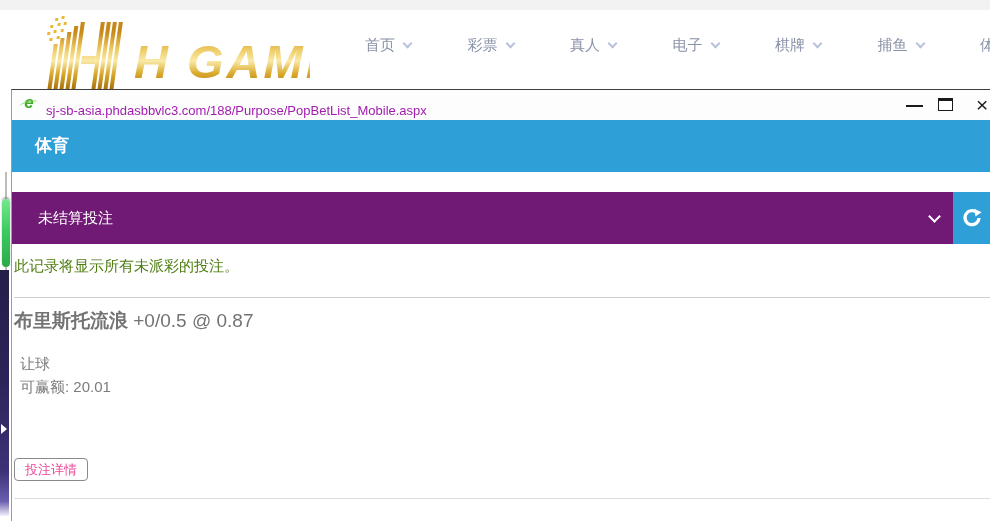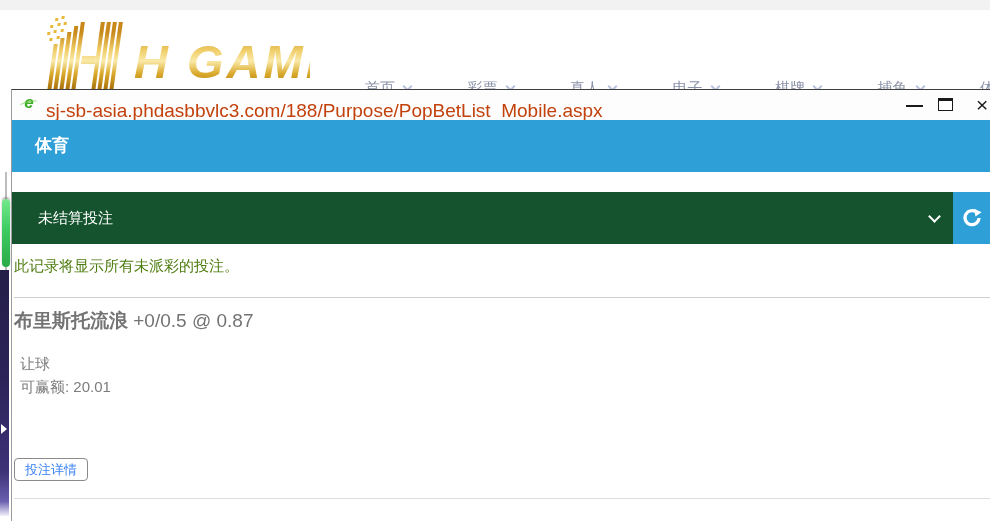--- a/index.html
+++ b/index.html
@@ -5,21 +5,21 @@
   html,body{margin:0;padding:0;background:#fff;}
   *{box-sizing:border-box;}
   .stage{position:relative;width:990px;height:521px;overflow:hidden;
          font-family:"Liberation Sans","DejaVu Sans",sans-serif;background:#fff;}
 
   
   .top-strip{position:absolute;left:0;top:0;width:990px;height:10px;background:#f2f2f2;}
   .site-header{position:absolute;left:0;top:10px;width:990px;height:79px;background:#fff;}
   .logo{position:absolute;left:38px;top:4px;width:272px;height:76px;}
   .main-nav{position:absolute;left:365px;top:26px;height:62px;right:0;
-            display:flex;align-items:flex-end;overflow:hidden;white-space:nowrap;}
+            display:flex;align-items:flex-start;overflow:hidden;white-space:nowrap;}
   .nav-item{width:102.5px;flex:0 0 102.5px;display:flex;align-items:center;cursor:pointer;}
   .nav-item .lbl{font-size:15px;color:#8a92a8;}
   .chev{display:inline-block;width:7px;height:7px;border-right:2px solid #b9c2dc;
         border-bottom:2px solid #b9c2dc;transform:rotate(45deg);margin-left:9px;margin-top:-4px;}
 
   
   .edge-track{position:absolute;left:5px;top:172px;width:2px;height:100px;background:#bdbdbd;}
   .edge-thumb{position:absolute;left:2px;top:199px;width:8px;height:68px;border-radius:4px;
               background:linear-gradient(180deg,#74e98c 0%,#3ecb62 45%,#2aab48 100%);
               box-shadow:0 -2px 2px rgba(90,90,90,.45);}
@@ -31,43 +31,43 @@
 
   
   .popup{position:absolute;left:11px;top:89px;width:979px;height:433px;background:#fff;
          border-left:1px solid #9b9b9b;border-top:1px solid #3f3f3f;overflow:hidden;}
   .titlebar{position:absolute;left:0;top:0;width:100%;height:30px;background:#fdfdfd;}
   .ie-icon{position:absolute;left:8px;top:4px;width:18px;height:18px;border-radius:50%;
            font-size:17px;font-weight:bold;font-style:italic;color:#3fae27;line-height:18px;
            text-align:center;}
   .ie-icon::after{content:"";position:absolute;left:0;top:7px;width:18px;height:5px;
                   border-top:1.5px solid #7fd45f;border-radius:50%;transform:rotate(-12deg);}
-  .url-text{position:absolute;left:34px;top:6px;line-height:30px;font-size:19px;color:#c2410c;}
+  .url-text{position:absolute;left:34px;top:6px;line-height:30px;font-size:13px;color:#a21caf;}
   .win-min{position:absolute;left:894px;top:15px;width:17px;height:2px;background:#1a1a1a;cursor:pointer;}
   .win-max{position:absolute;left:926px;top:8px;width:15px;height:13px;background:#fff;
            border:1px solid #1a1a1a;border-top-width:3px;cursor:pointer;}
   .win-close{position:absolute;left:964px;top:0;font-size:21px;color:#1a1a1a;line-height:30px;cursor:pointer;}
 
   .sport-bar{position:absolute;left:0;top:30px;width:100%;height:52px;background:#2f9fd8;}
   .sport-bar .t{padding-left:23px;line-height:52px;color:#fff;font-size:17px;font-weight:bold;}
 
-  .filter-bar{position:absolute;left:0;top:102px;width:100%;height:52px;background:#14532d;cursor:pointer;}
+  .filter-bar{position:absolute;left:0;top:102px;width:100%;height:52px;background:#701a75;cursor:pointer;}
   .filter-bar .t{padding-left:26px;line-height:52px;color:#fff;font-size:15px;}
   .filter-chev{position:absolute;left:918px;top:20px;width:9px;height:9px;
                border-right:2px solid #fff;border-bottom:2px solid #fff;transform:rotate(45deg);}
   .refresh-btn{position:absolute;left:941px;top:0;width:38px;height:52px;background:#2f9fd8;
                display:flex;align-items:center;justify-content:center;cursor:pointer;}
 
   .desc{position:absolute;left:2px;top:167px;font-size:15px;color:#4d7c0f;}
   .divider1{position:absolute;left:2px;right:0;top:207px;border-top:1px solid #cfcfcf;}
   .bet-title{position:absolute;left:2px;top:218px;font-size:19px;color:#737373;}
   .bet-title .team{font-weight:bold;}
   .bet-lines{position:absolute;left:8px;top:262px;font-size:15px;color:#7c7c7c;line-height:23px;}
   .bet-btn{position:absolute;left:2px;top:368px;height:23px;padding:0 10px;background:#fff;
-           border:1px solid #8a8a8a;border-radius:4px;font-size:13px;color:#3b82f6;
+           border:1px solid #8a8a8a;border-radius:4px;font-size:13px;color:#ec4899;
            font-family:inherit;cursor:pointer;line-height:21px;}
   .divider2{position:absolute;left:2px;right:0;top:408px;border-top:1px solid #dddddd;}
 </style>
 </head>
 <body>
 
 <div class="stage">
 
   <div class="top-strip"></div>
 

